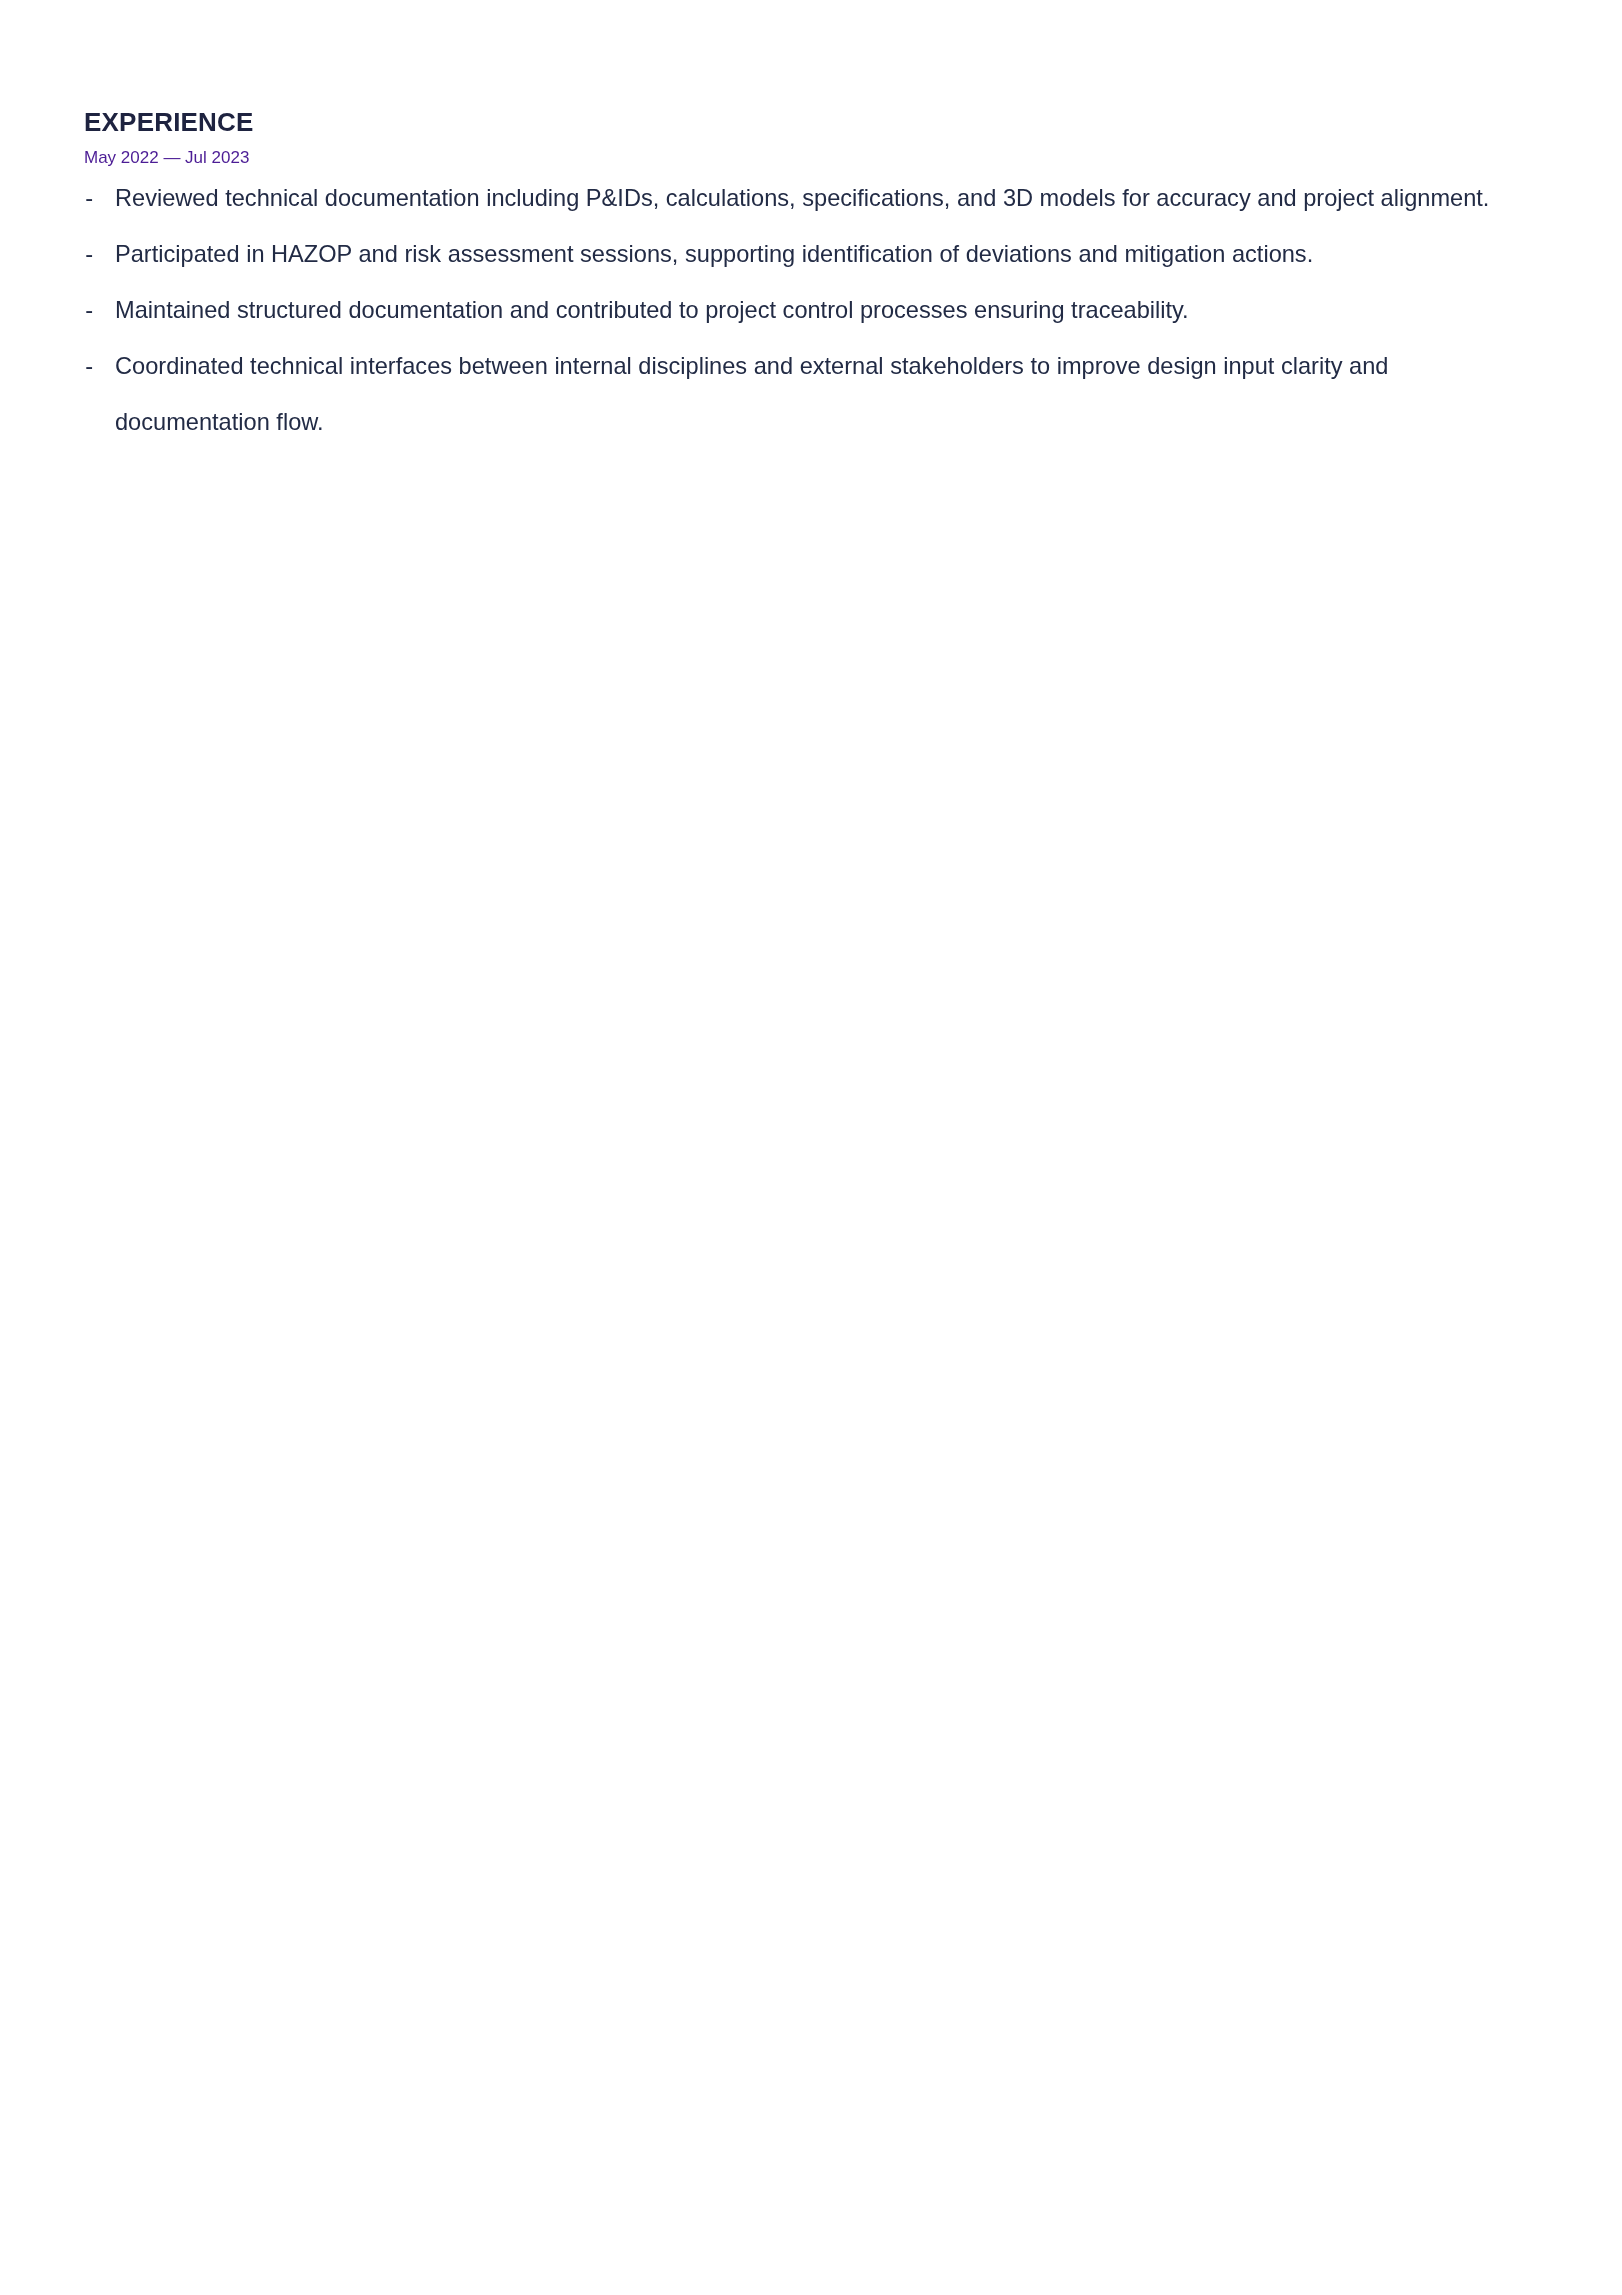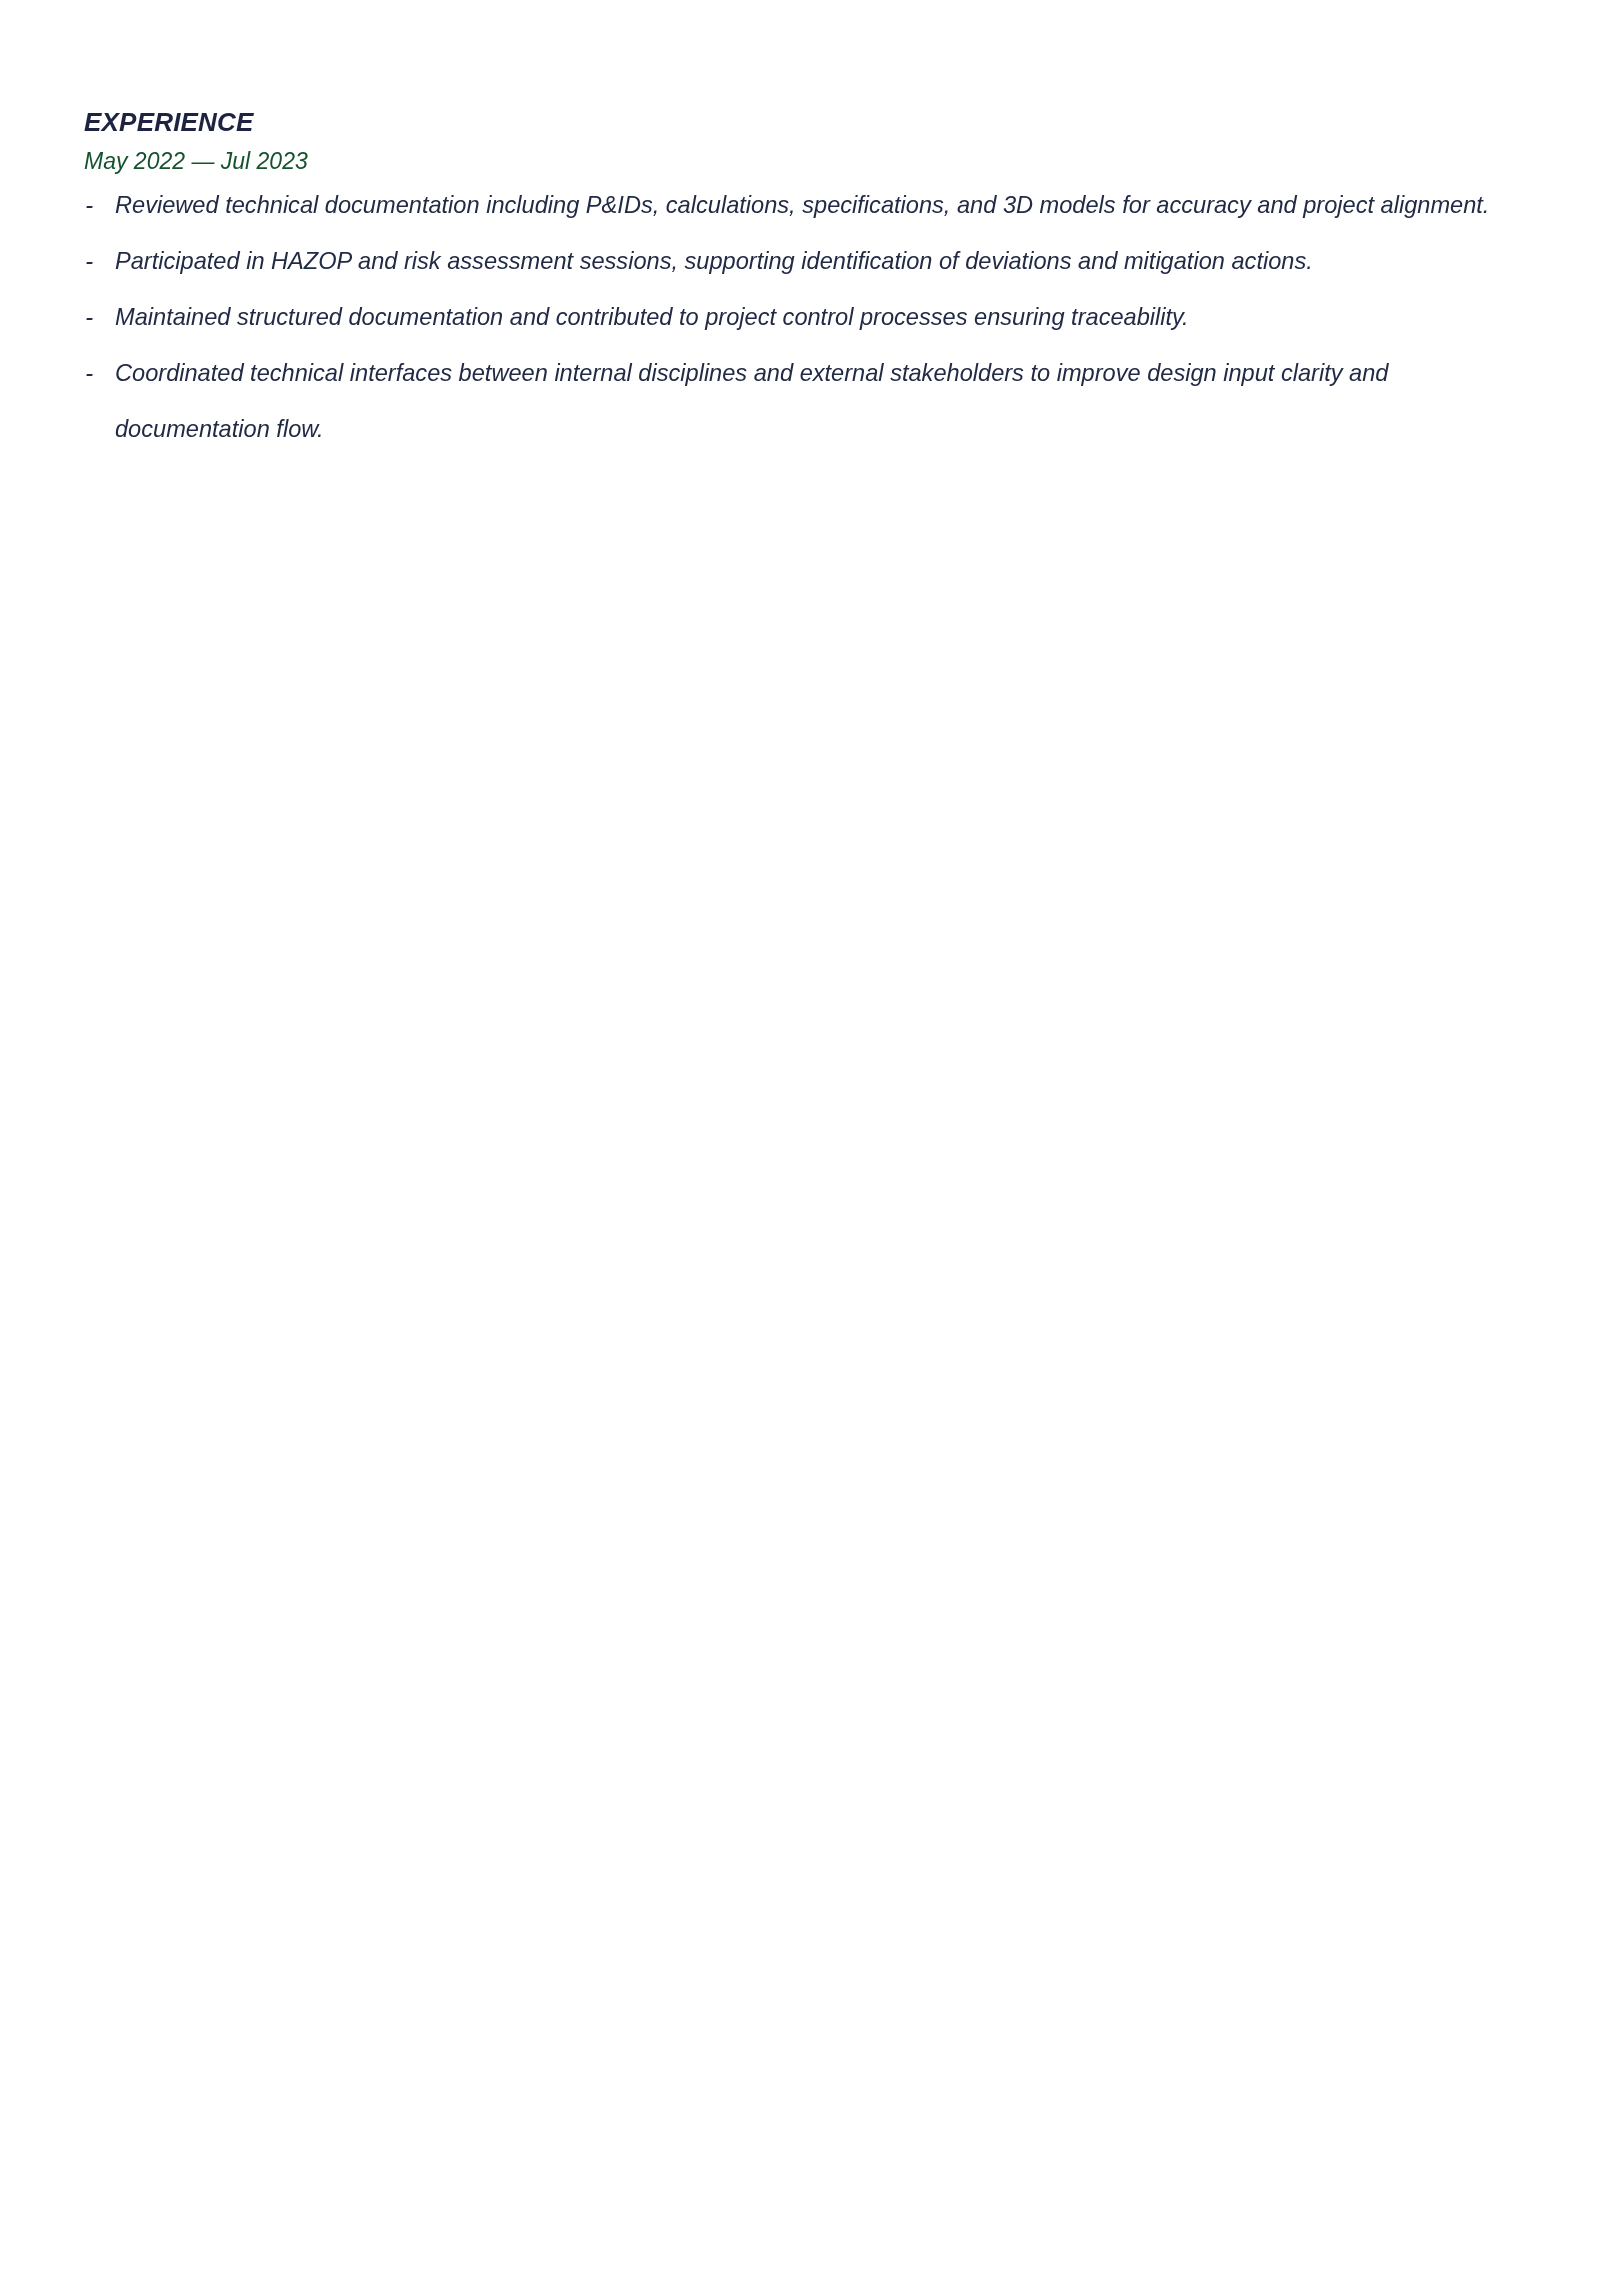--- a/index.html
+++ b/index.html
@@ -10,21 +10,20 @@
 
   .page {
     position: relative;
     width: 1623px;
     height: 1950px;
     background: #ffffff;
     box-sizing: border-box;
     font-family: "Liberation Sans", sans-serif;
     color: #222b45;
     overflow: hidden;
-    font-style: italic;
   }
 
   .content {
     position: absolute;
     left: 84px;
     top: 107px;
     width: 1455px;
   }
 
   
@@ -50,24 +49,24 @@
   .job-title {
     font-size: 25.5px;
     font-weight: bold;
     letter-spacing: 0.1px;
     line-height: 1.15;
     color: #1e2340;
     white-space: nowrap;
   }
 
   .job-dates {
-    font-size: 23px;
+    font-size: 17px;
     font-weight: normal;
     line-height: 1.15;
-    color: #14532d;
+    color: #4c1d95;
     white-space: nowrap;
     text-align: right;
   }
 
   
   .bullets {
     list-style: none;
     margin: 0;
     padding: 0;
     width: 100%;

